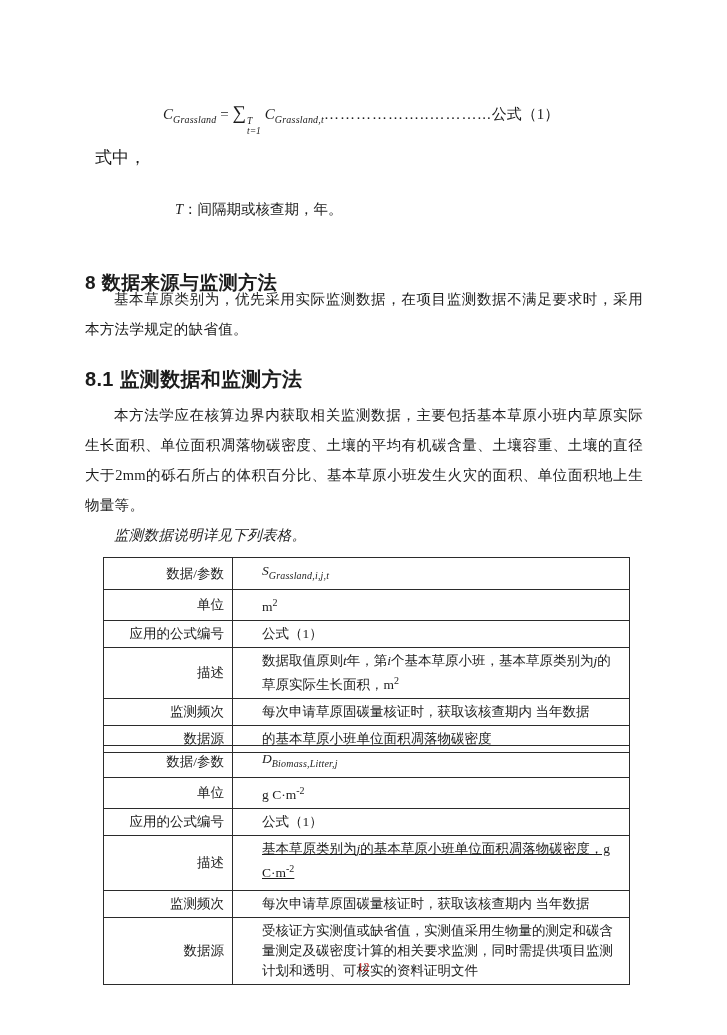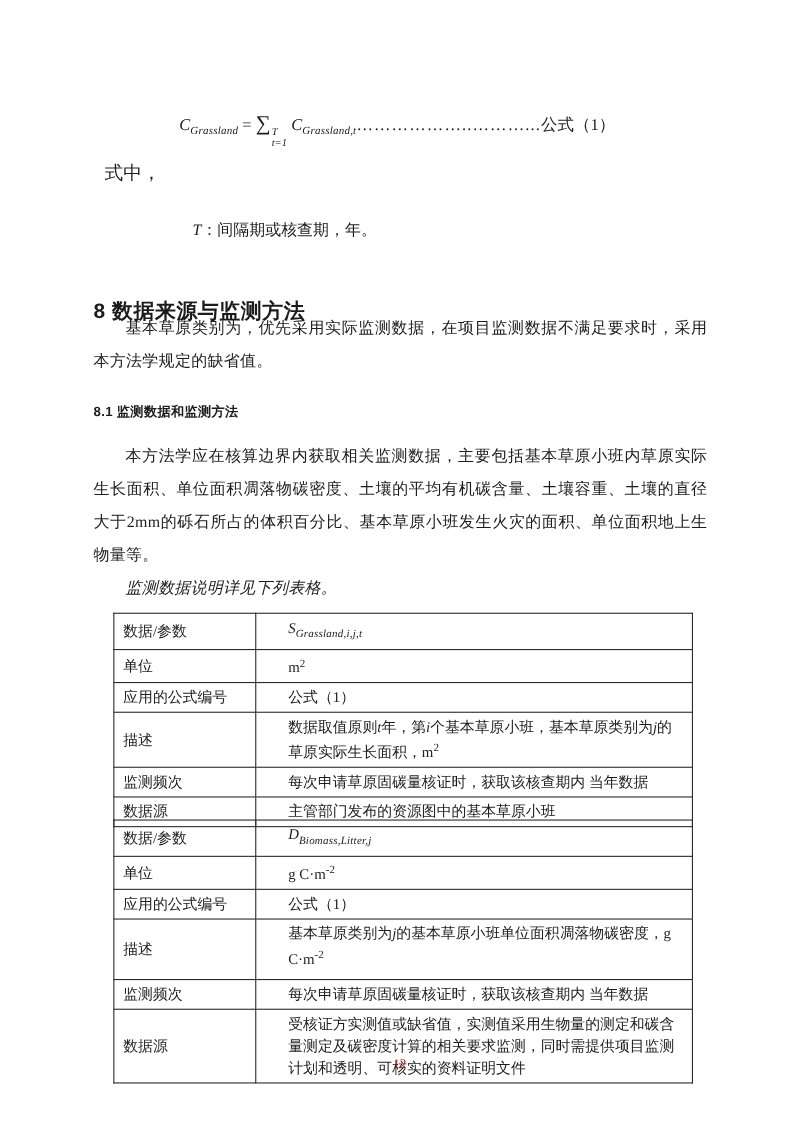--- a/index.html
+++ b/index.html
@@ -32,21 +32,21 @@
   .var-line-2{position:absolute;left:175px;top:200px;font-size:14.5px;white-space:nowrap;}
   
   .h8{
     position:absolute;left:85px;top:243px;
     font-family:"Liberation Sans","DejaVu Sans",sans-serif;
     font-weight:bold;font-size:19px;letter-spacing:.5px;margin-top:27px;
   }
   .h81{
     position:absolute;left:85px;top:366px;
     font-family:"Liberation Sans","DejaVu Sans",sans-serif;
-    font-weight:bold;font-size:12px;letter-spacing:.3px;
+    font-weight:bold;font-size:20px;letter-spacing:.3px;
   }
   .body-para{
     position:absolute;left:85px;width:558px;
     font-size:14.5px;line-height:30px;
     text-align:justify;text-indent:2em;
     letter-spacing:.3px;
   }
   .para-1{top:284px;}
   .para-2{top:400px;}
   .table-note{top:520px;font-style:italic;}
@@ -58,23 +58,23 @@
   }
   .table-1{top:557px;}
   .table-2{top:745px;}
   .mon-table td{
     border:1px solid #2b2b2b;
     padding:3px 8px 3px 8px;
     line-height:20px;
     vertical-align:middle;
     text-align:left;
   }
-  .mon-table td.label{width:112px;}
+  .mon-table td.label{width:112px;text-align:right;}
   .mon-table td.value{padding-left:29px;}
-  tr.row-tall td.value{vertical-align:top;height:48px;}
+  tr.row-tall td.value{vertical-align:top;height:48px;text-decoration:underline;}
   
   .page-num{
     position:absolute;left:0;top:960px;width:727px;
     text-align:center;font-size:12px;color:#b91c1c;
   }
 </style>
 </head>
 <body>
 
 <div class="page">
@@ -111,21 +111,21 @@
       <tr>
         <td class="label">描述</td>
         <td class="value"><span>数据取值原则</span><span class="i">t</span><span>年，第</span><span class="i">i</span><span>个基本草原小班，基本草原类别为</span><span class="i">j</span><span>的草原实际生长面积，m</span><span class="sup">2</span></td>
       </tr>
       <tr>
         <td class="label">监测频次</td>
         <td class="value"><span>每次申请草原固碳量核证时，获取该核查期内 当年数据</span></td>
       </tr>
       <tr>
         <td class="label">数据源</td>
-        <td class="value"><span>主管部门发布的资源图中的基本草原小班</span></td>
+        <td class="value"><span>的基本草原小班单位面积凋落物碳密度</span></td>
       </tr>
     </tbody>
   </table>
 
   <table class="mon-table table-2">
     <tbody>
       <tr>
         <td class="label">数据/参数</td>
         <td class="value"><span class="i">D</span><span class="isub">Biomass,Litter,j</span></td>
       </tr>

